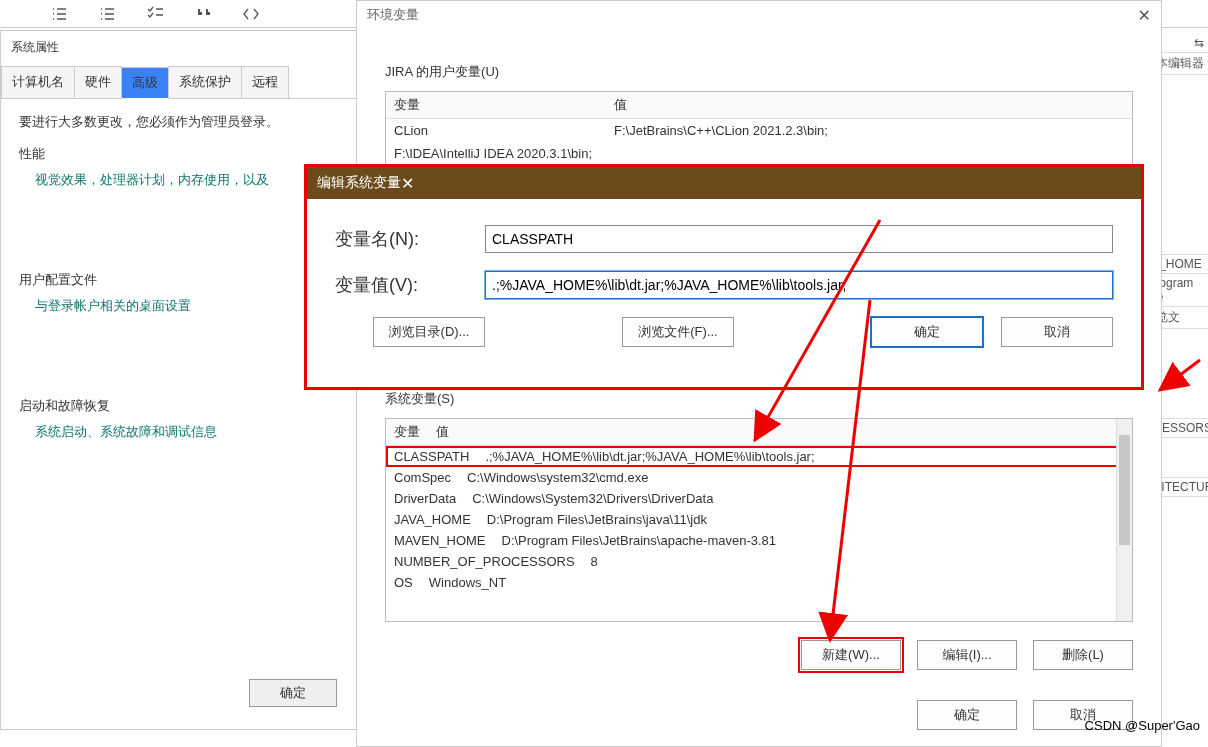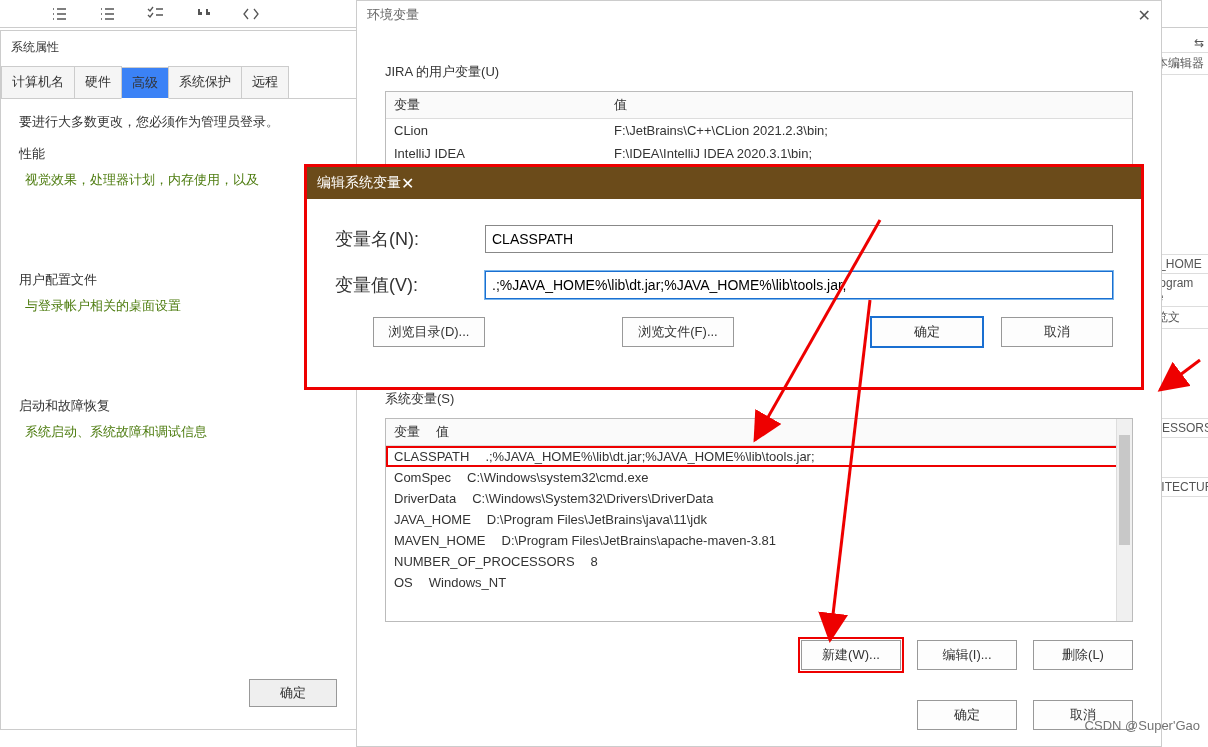--- a/index.html
+++ b/index.html
@@ -47,21 +47,21 @@
     border: 1px solid #ccc;
   }
   .dlg-sysprops .title { padding: 8px 10px; font-size: 12px; }
   .tabs { display: flex; border-bottom: 1px solid #ccc; }
   .tab { padding: 6px 10px; border: 1px solid #ccc; border-bottom: none;
          margin-right: -1px; margin-top: 2px; background: #f5f5f5; font-size:13px;}
   .tab.active { background: #3b82f6; border-bottom: 1px solid #fff; position: relative; top: 1px; }
   .sysprops-body { padding: 14px 18px; color:#333;}
   .sysprops-body .line { margin-bottom: 14px; font-size:13px;}
   .group-label { margin: 12px 0 8px; }
-  .sub { margin-left: 6px; color:#4d7c0f;}
+  .sub { margin-left: 16px; color:#0f766e;}
   .sysprops-btn {
     position: absolute;
     bottom: 22px; right: 22px;
     width: 88px; height: 28px;
     border: 1px solid #999;
     background: #efefef;
     text-align: center;
     line-height: 26px;
     font-size:13px;
   }
@@ -159,21 +159,21 @@
   .dlg-edit .btn.primary { outline: 2px solid #1a6fd1; outline-offset:-1px;}
 
   
   svg.overlay {
     position:absolute; inset:0; width:1208px; height:747px;
     pointer-events:none;
   }
 
   .watermark {
     position:absolute; right:8px; bottom:14px;
-    font-size:13px; color:#737373;
+    font-size:13px; color:#000000;
   }
 </style>
 </head>
 <body>
 
 <div class="bg-toolbar">
   <svg width="18" height="18">
       <path d="M3 4h1M3 9h1M3 14h1 M7 4h9 M7 9h9 M7 14h9"></path>
     </svg>
   <svg width="18" height="18">
@@ -236,21 +236,20 @@
     <div class="var-table">
       <div class="hdr">
         <div class="col-name">变量</div>
         <div class="col-val">值</div>
       </div>
       <div class="row">
         <div class="col-name">CLion</div>
         <div class="col-val">F:\JetBrains\C++\CLion 2021.2.3\bin;</div>
       </div>
       <div class="row">
-        <div class="col-name">IntelliJ IDEA</div>
         <div class="col-val">F:\IDEA\IntelliJ IDEA 2020.3.1\bin;</div>
       </div>
     </div>
 
     <div style="height:210px;"></div>
 
     <div class="sect-title">系统变量(S)</div>
 
     <div class="sys-table-wrap">
       <div class="hdr">

